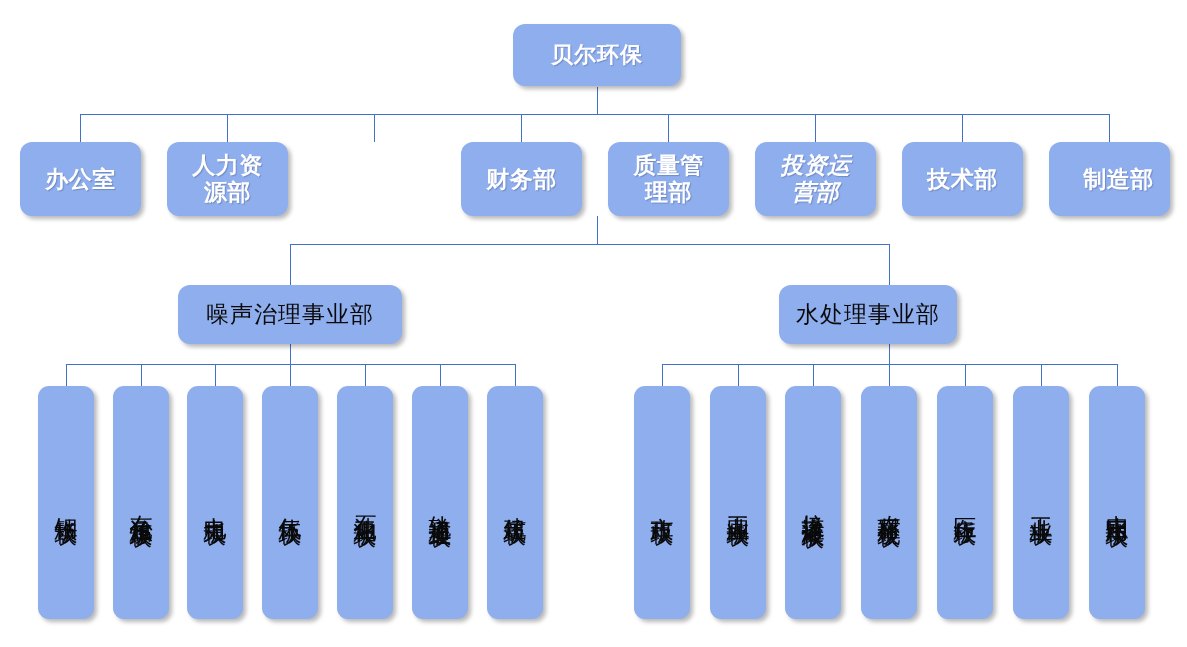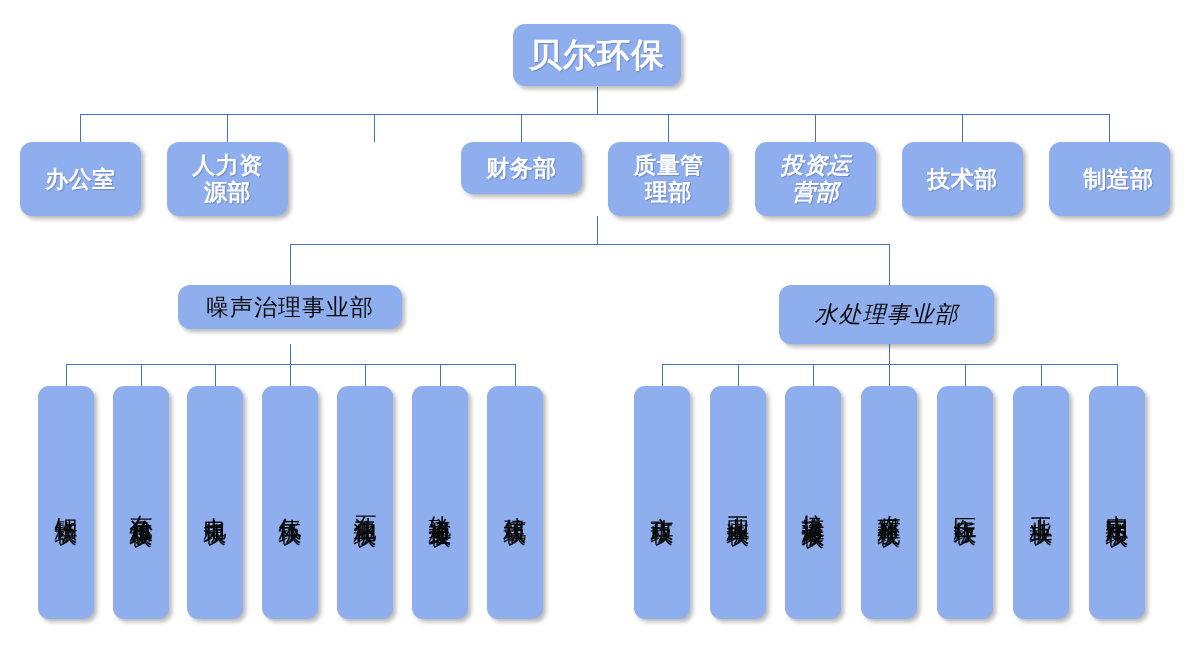--- a/index.html
+++ b/index.html
@@ -36,21 +36,21 @@
     display: flex;
     align-items: center;
     justify-content: center;
     text-align: center;
   }
 
   
   .node.root {
     color: #ffffff;
     font-weight: bold;
-    font-size: 33px;
+    font-size: 22px;
     letter-spacing: 1px;
     text-shadow: 1px 1px 1px rgba(90,110,160,0.55);
   }
 
   
   .node.dept {
     color: #ffffff;
     font-weight: bold;
     font-size: 23px;
     line-height: 27px;
@@ -129,42 +129,42 @@
     <span>贝尔环保</span>
   </div>
 
   <div class="node dept" style="left:20px; top:142px; width:121px; height:74px;">
     <span style="white-space:pre-line;">办公室</span>
   </div>
   <div class="node dept" style="left:167px; top:142px; width:121px; height:74px;">
     <span style="white-space:pre-line;">人力资
 源部</span>
   </div>
-  <div class="node dept" style="left:461px; top:142px; width:121px; height:52px;">
+  <div class="node dept" style="left:461px; top:142px; width:121px; height:74px;">
     <span style="white-space:pre-line;">财务部</span>
   </div>
   <div class="node dept" style="left:608px; top:142px; width:121px; height:74px;">
     <span style="white-space:pre-line;">质量管
 理部</span>
   </div>
   <div class="node dept" style="left:755px; top:142px; width:121px; height:74px;font-style:italic;">
     <span style="white-space:pre-line;">投资运
 营部</span>
   </div>
   <div class="node dept" style="left:902px; top:142px; width:121px; height:74px;text-align:center;">
     <span style="white-space:pre-line;">技术部</span>
   </div>
   <div class="node dept" style="left:1049px; top:142px; width:121px; height:74px;padding-left:22px;">
     <span style="white-space:pre-line;">制造部</span>
   </div>
 
-  <div class="node division" style="left:178px; top:285px; width:224px; height:44px;">
+  <div class="node division" style="left:178px; top:285px; width:224px; height:59px;">
     <span>噪声治理事业部</span>
   </div>
-  <div class="node division" style="left:779px; top:285px; width:215px; height:59px;font-style:italic;">
+  <div class="node division" style="left:779px; top:285px; width:178px; height:59px;">
     <span>水处理事业部</span>
   </div>
 
   <div class="node leaf" style="left:38px; top:386px; width:56px; height:233px;">
     <span class="leaf-text">钢铁板块</span>
   </div>
   <div class="node leaf" style="left:113px; top:386px; width:56px; height:233px;">
     <span class="leaf-text">有色冶炼板块</span>
   </div>
   <div class="node leaf" style="left:187px; top:386px; width:56px; height:233px;">

